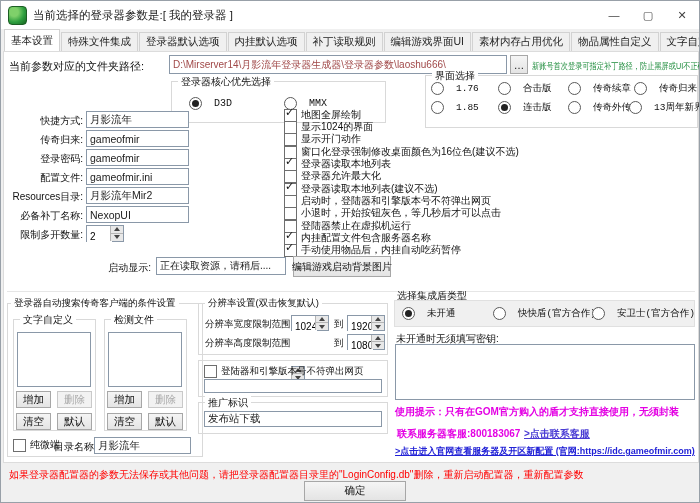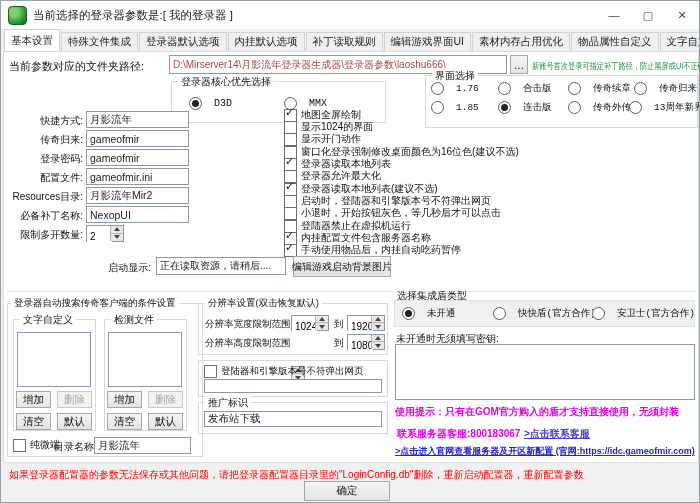--- a/index.html
+++ b/index.html
@@ -333,15 +333,15 @@
     </label>
   <span class="lbl" style="left:395px;top:331px;font-size:10px;">未开通时无须填写密钥:</span>
   <textarea class="ta" style="left: 394px; top: 343px; width: 300px; height: 56px;"></textarea>
 
   <span class="lbl magenta" style="left:394px;top:404px;font-size:10px;">使用提示：只有在GOM官方购入的盾才支持直接使用，无须封装</span>
   <span class="lbl magenta" style="left:396px;top:426px;font-size:10px;">联系服务器客服:800183067</span>
   <span class="lbl linkA" style="left:523px;top:426px;font-size:10px;">&gt;点击联系客服</span>
   <span class="lbl linkB" style="left:394px;top:444px;font-size:9px;">&gt;点击进入官网查看服务器及开区新配置 (官网:https://idc.gameofmir.com)</span>
 
   <span class="warning" style="left:8px;top:467px;">如果登录器配置器的参数无法保存或其他问题，请把登录器配置器目录里的"LoginConfig.db"删除，重新启动配置器，重新配置参数</span>
-  <button class="btn" style="left:303px;top:480px;width:86px;height:20px;">确定</button>
+  <button class="btn" style="left:303px;top:480px;width:102px;height:20px;">确定</button>
 
 </div>
 
 </body></html>

